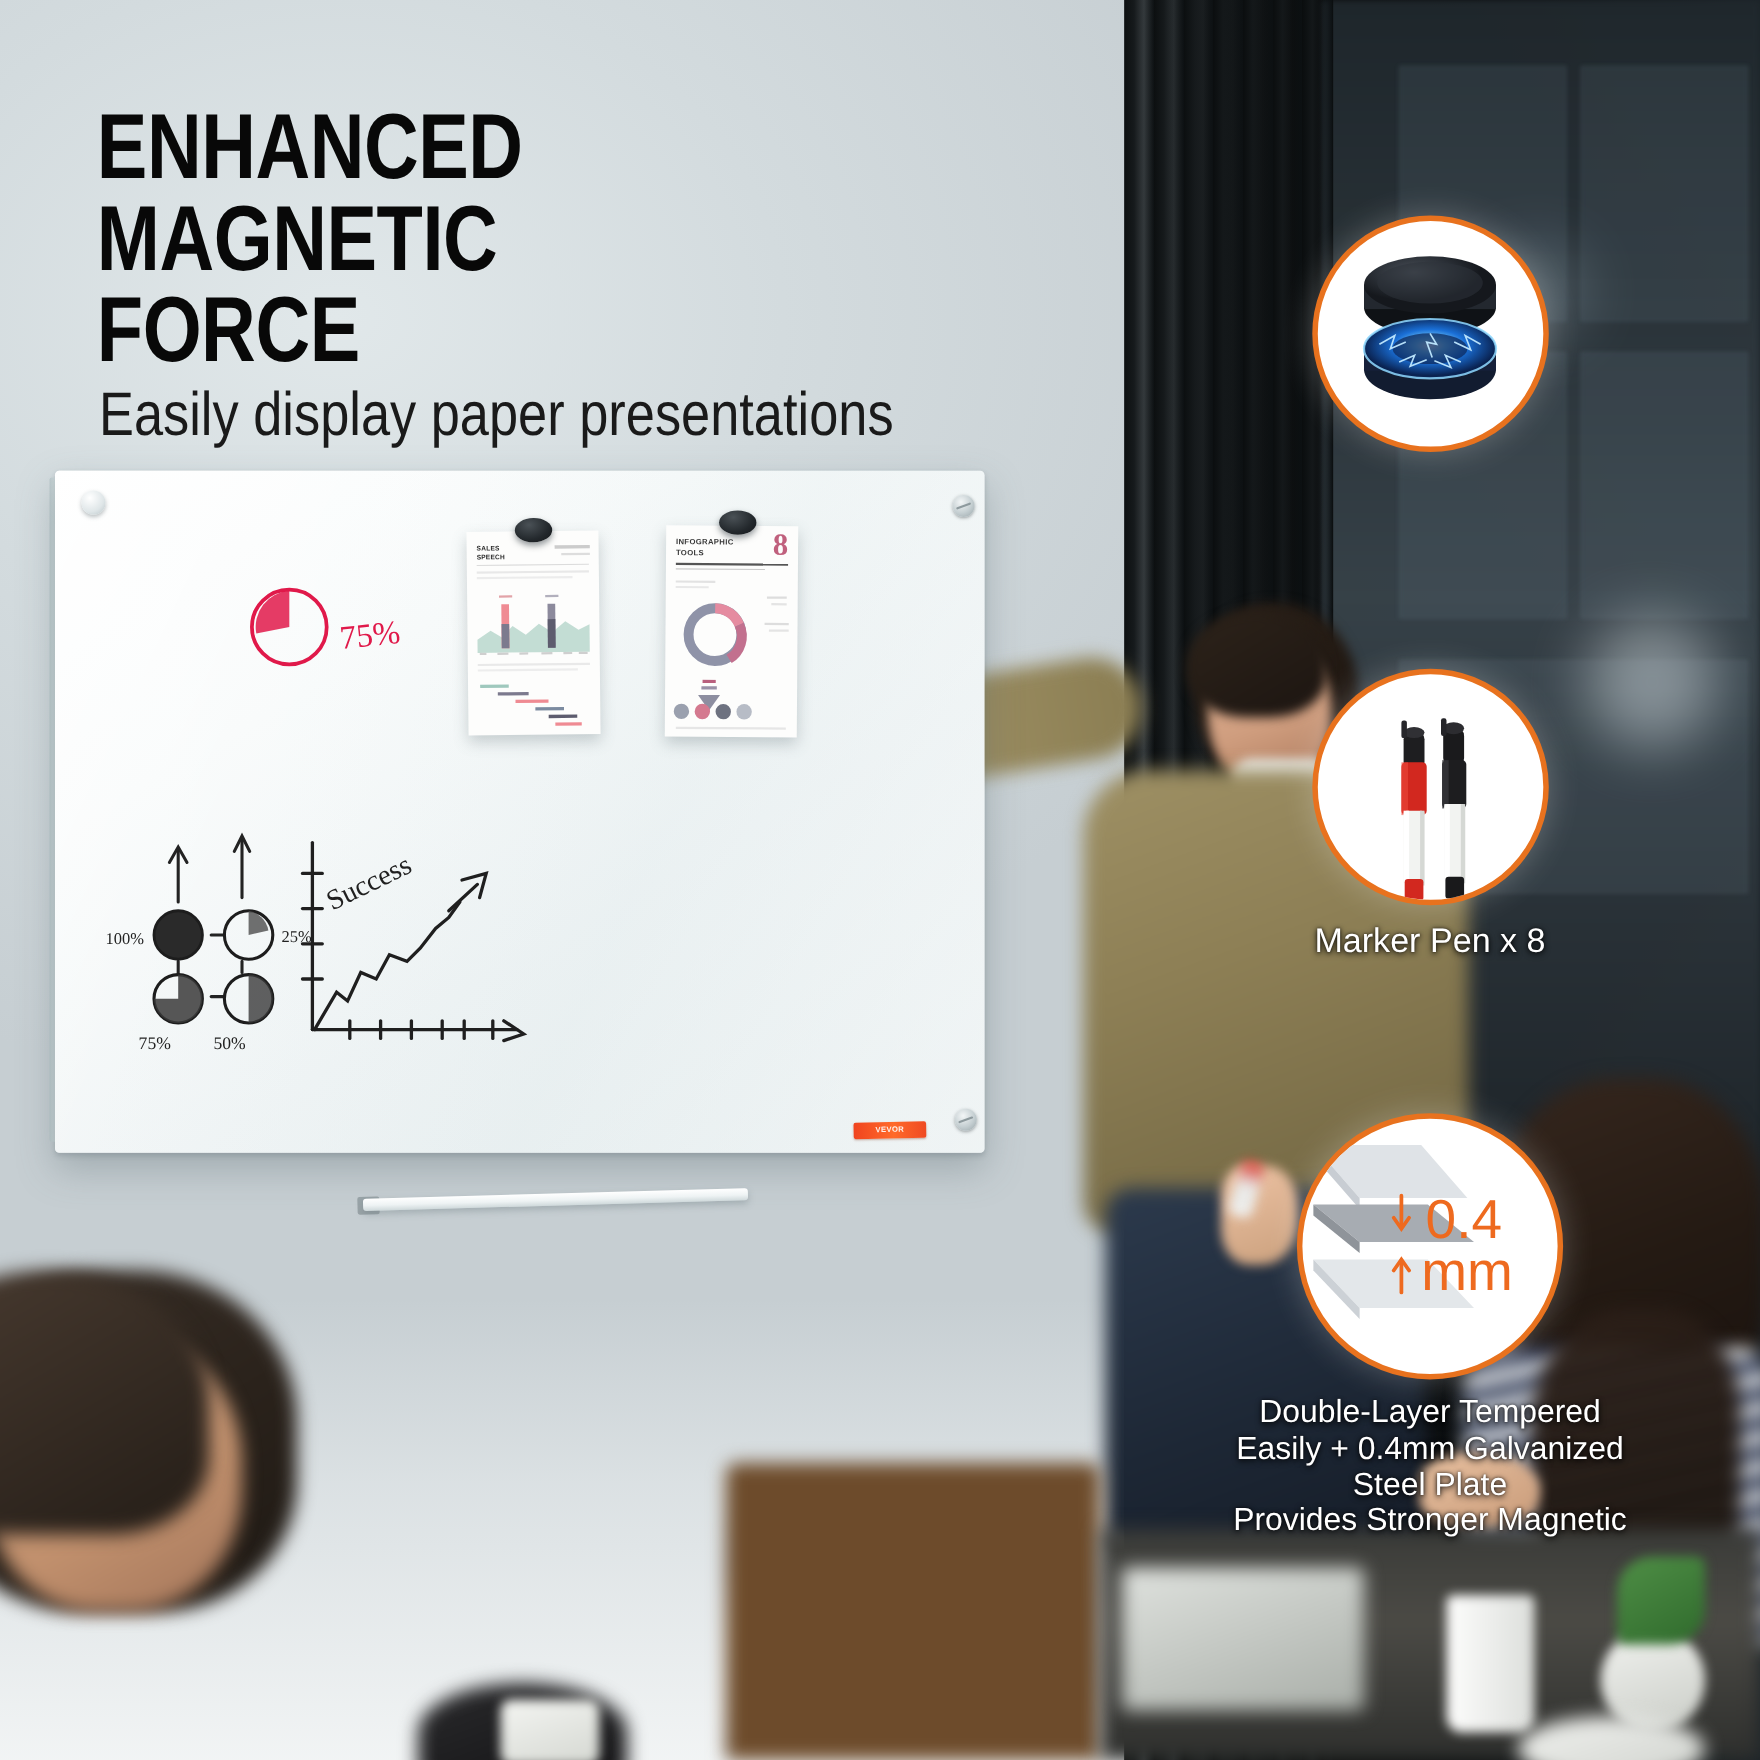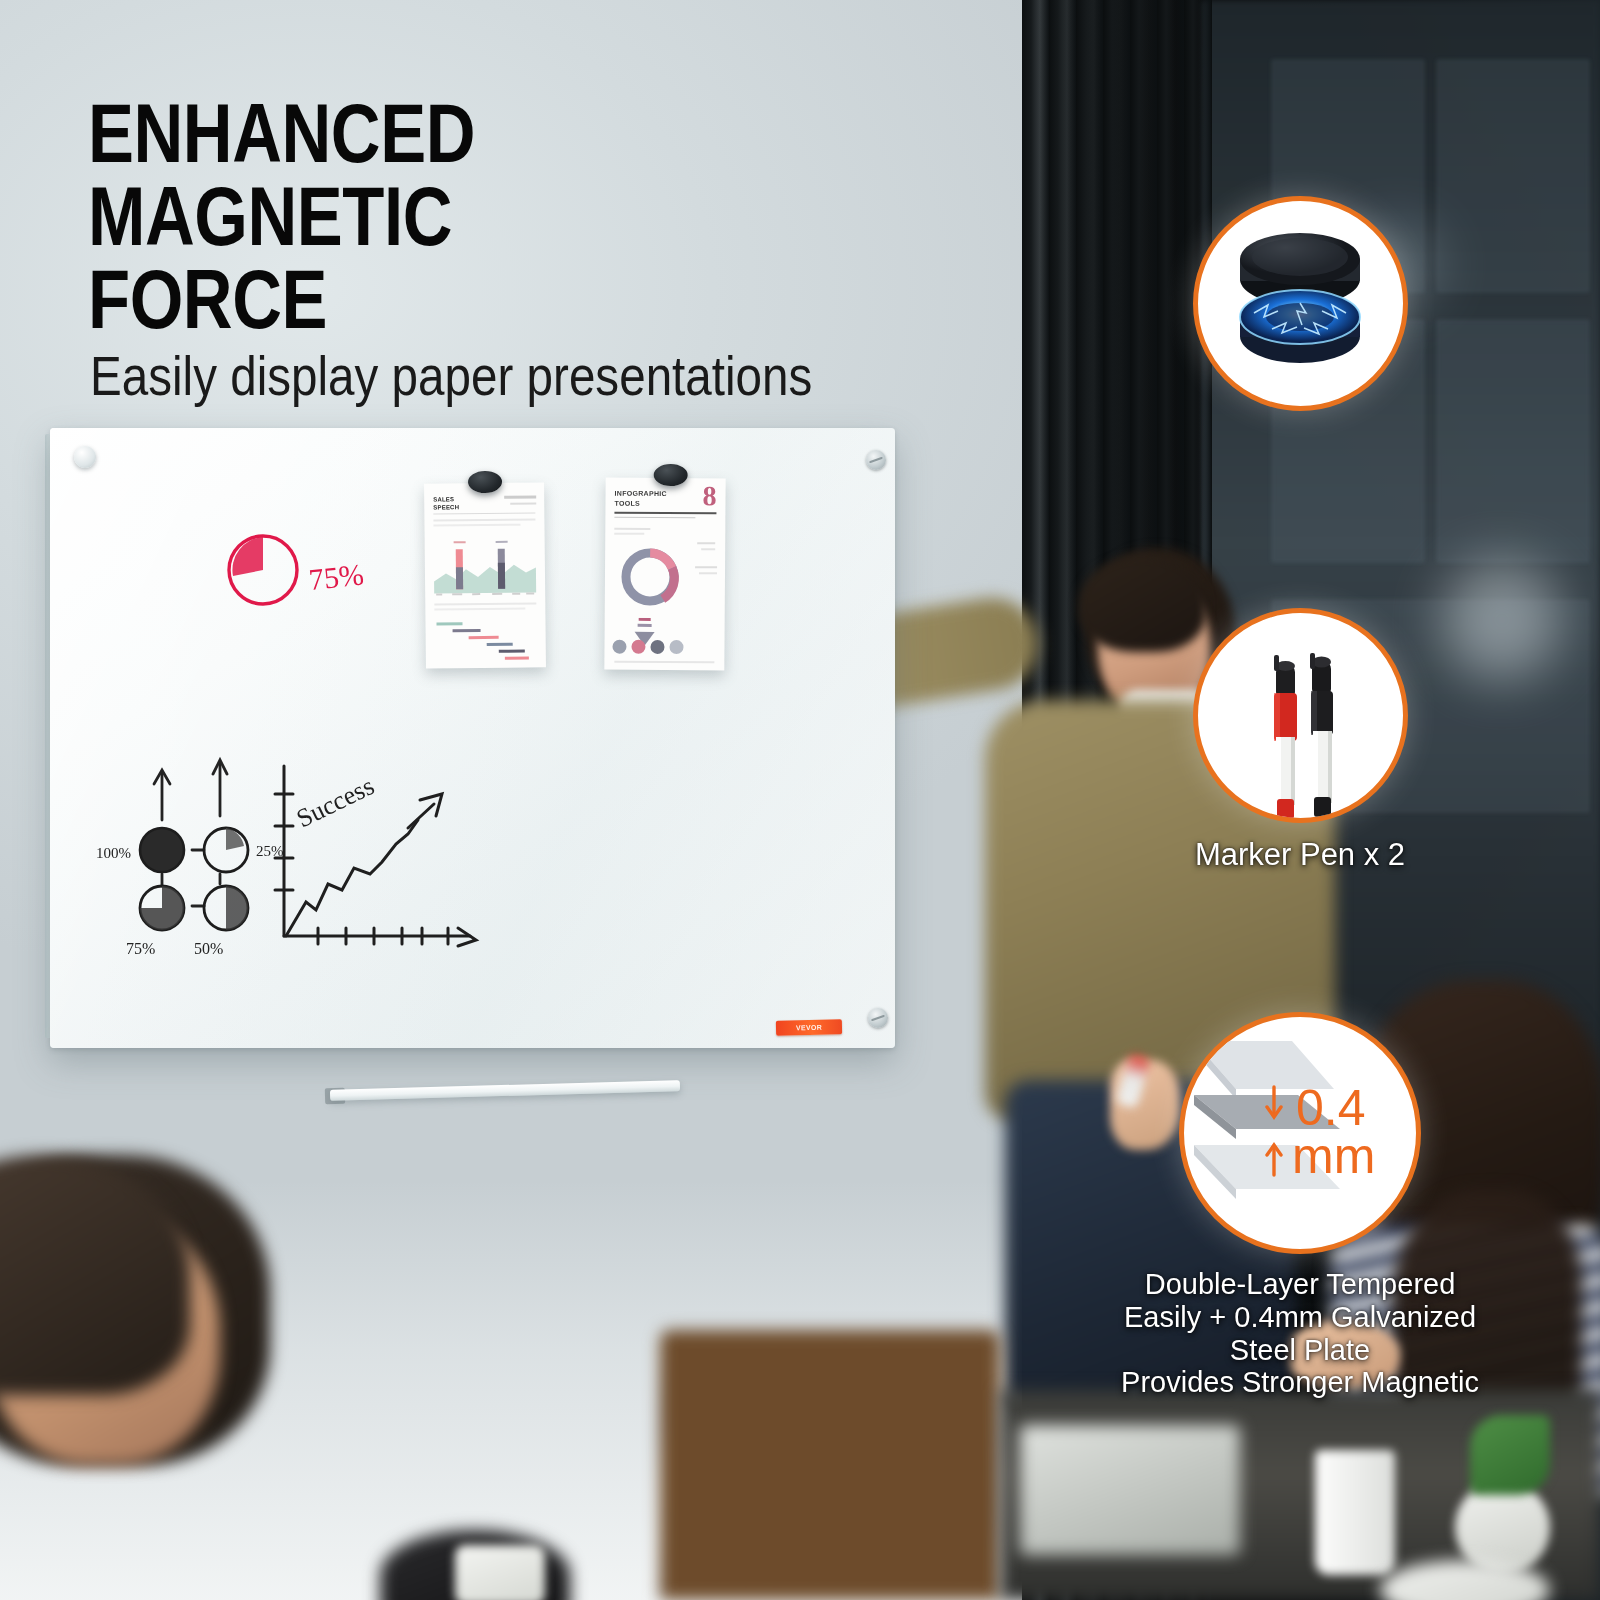--- a/index.html
+++ b/index.html
@@ -363,21 +363,21 @@
           <rect x="112" y="40" width="5" height="16" rx="2" fill="#242428"></rect>
           <rect x="113" y="78" width="22" height="44" rx="4" fill="#1d1d1f"></rect>
           <rect x="113" y="78" width="6" height="44" fill="#3a3a3e" opacity=".7"></rect>
           <rect x="115" y="118" width="19" height="72" rx="3" fill="#f2f3f1"></rect>
           <rect x="115" y="118" width="5" height="72" fill="#ffffff"></rect>
           <rect x="130" y="118" width="4" height="72" fill="#d5d8d4"></rect>
           <rect x="116" y="184" width="17" height="20" rx="3" fill="#19191b"></rect>
         </g>
       </svg>
     </div>
-    <div class="cap">Marker Pen x 2</div>
+    <div class="cap">Marker Pen x 8</div>
   </div>
 
   <div class="callout" style="top:1012px;">
     <div class="bubble" style="width:232px;height:232px;">
       <svg viewBox="0 0 232 232" style="width:100%;height:100%;">
 
         <path d="M10 24 L108 24 L150 72 L52 72 Z" fill="#dfe3e7"></path>
         <path d="M10 24 L52 72 L52 82 L10 34 Z" fill="#c8cdd3"></path>
 
         <path d="M10 78 L114 78 L156 112 L52 112 Z" fill="#a7acb2"></path>

